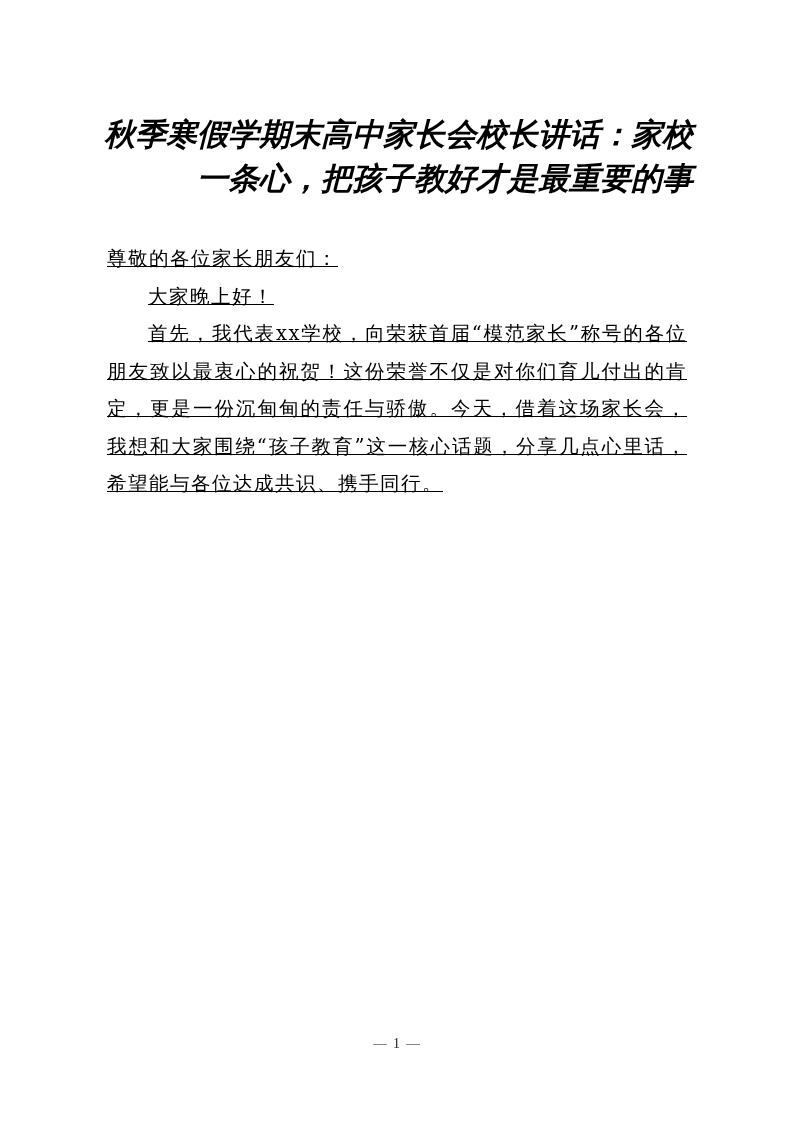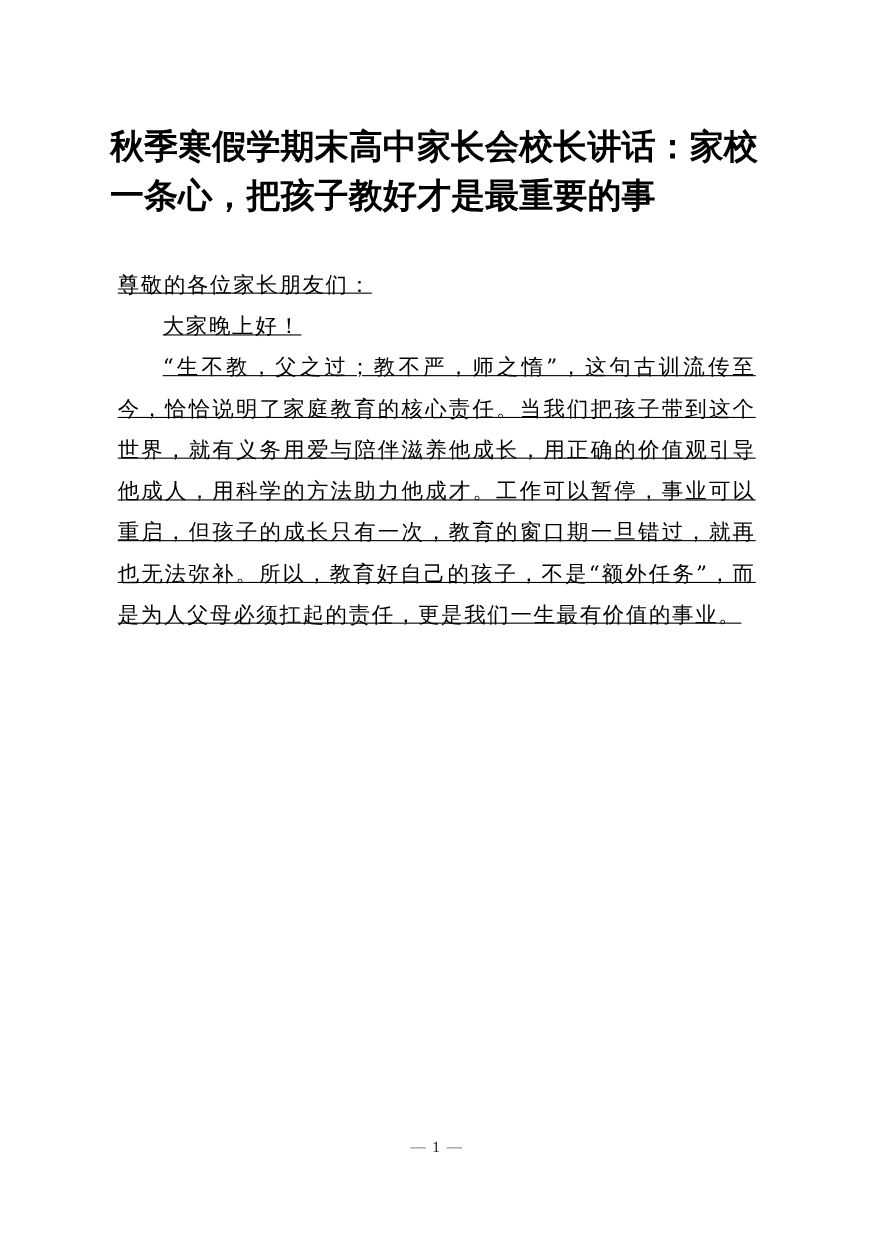--- a/index.html
+++ b/index.html
@@ -1,22 +1,22 @@
 <!DOCTYPE html>
 <html><head>
 <meta charset="utf-8">
 <style>
   html, body { margin: 0; padding: 0; background: #ffffff; }
   body { width: 793px; height: 1122px; position: relative; overflow: hidden; color: #000; }
   .page { position: absolute; left: 0; top: 0; width: 793px; height: 1122px; background: #fff; }
   .title {
     position: absolute; left: 100px; top: 112px; width: 593px;
     font-family: "DejaVu Sans", "Liberation Sans", sans-serif;
-    font-weight: bold; font-size: 31px; line-height: 44px; text-align: left;
-    letter-spacing: 0px; margin: 0;
+    font-weight: bold; font-size: 31px; line-height: 44px; text-align: right;
+    letter-spacing: 0px; margin: 0; font-style: italic;
   }
   .body {
     position: absolute; left: 107px; top: 240px; width: 580px;
     font-family: "DejaVu Serif", "Liberation Serif", serif;
     font-size: 19.5px; line-height: 37.5px; text-align: justify; text-justify: inter-character;
     letter-spacing: 1.5px;
   }
   .body p { margin: 0; text-decoration: underline; }
   .body p.indent { text-indent: 2.1em; }
   .body h2 {
@@ -32,21 +32,21 @@
 </style>
 </head>
 <body>
 
 <div class="page">
   <h1 class="title">秋季寒假学期末高中家长会校长讲话：家校一条心，把孩子教好才是最重要的事</h1>
 
   <div class="body">
     <p>尊敬的各位家长朋友们：</p>
     <p class="indent">大家晚上好！</p>
+    <p class="indent">首先，我代表xx学校，向荣获首届“模范家长”称号的各位朋友致以最衷心的祝贺！这份荣誉不仅是对你们育儿付出的肯定，更是一份沉甸甸的责任与骄傲。今天，借着这场家长会，我想和大家围绕“孩子教育”这一核心话题，分享几点心里话，希望能与各位达成共识、携手同行。</p>
 
-    <p class="indent">“生不教，父之过；教不严，师之惰”，这句古训流传至今，恰恰说明了家庭教育的核心责任。当我们把孩子带到这个世界，就有义务用爱与陪伴滋养他成长，用正确的价值观引导他成人，用科学的方法助力他成才。工作可以暂停，事业可以重启，但孩子的成长只有一次，教育的窗口期一旦错过，就再也无法弥补。所以，教育好自己的孩子，不是“额外任务”，而是为人父母必须扛起的责任，更是我们一生最有价值的事业。</p>
 
   </div>
 
   <div class="footer">
     <span class="dash"></span><span>1</span><span class="dash"></span>
   </div>
 </div>
 
 </body></html>

